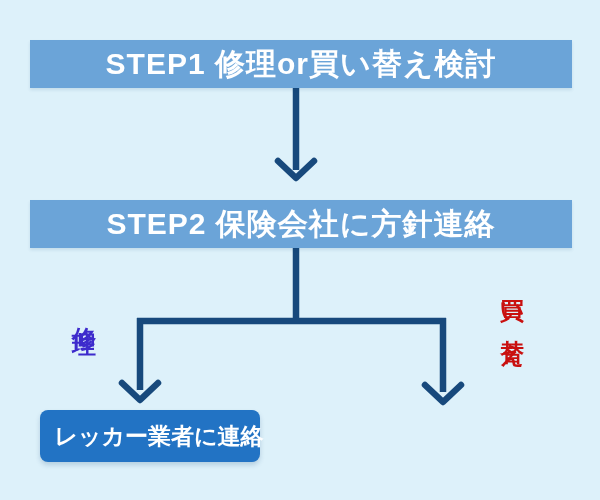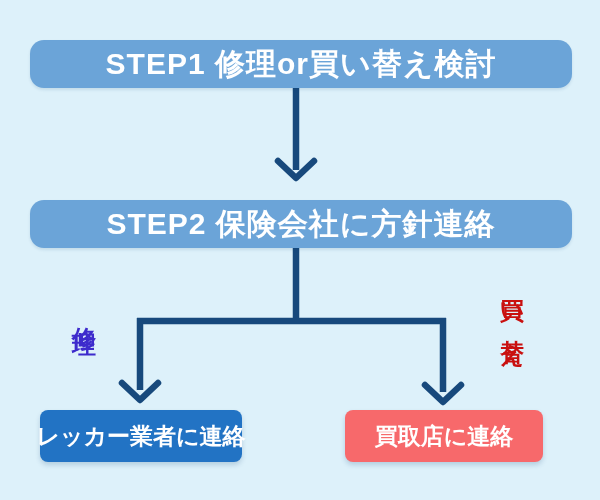--- a/index.html
+++ b/index.html
@@ -13,21 +13,21 @@
     background: #ddf1fa;
     overflow: hidden;
     font-family: "Liberation Sans", "DejaVu Sans", sans-serif;
   }
   .step-box {
     position: absolute;
     left: 30px;
     width: 542px;
     height: 48px;
     background: #6ba4d8;
-    border-radius: 14px;
+    border-radius: 0;
     display: flex;
     align-items: center;
     justify-content: center;
     color: #ffffff;
     font-size: 30px;
     font-weight: bold;
     letter-spacing: 1px;
     box-shadow: 0 2px 3px rgba(20, 70, 120, 0.12);
     white-space: nowrap;
   }
@@ -67,20 +67,21 @@
     top: 410px;
     height: 52px;
     border-radius: 8px;
     display: flex;
     align-items: center;
     justify-content: center;
     color: #ffffff;
     font-weight: bold;
     white-space: nowrap;
     box-shadow: 0 3px 5px rgba(20, 70, 120, 0.2);
+    padding-left: 18px;
   }
   .outcome-box.left {
     left: 40px;
     width: 202px;
     background: #2273c4;
     font-size: 23px;
   }
   .outcome-box.right {
     left: 345px;
     width: 198px;
@@ -110,17 +111,14 @@
   <div class="step-box step2">
     <span>STEP2 保険会社に方針連絡</span>
   </div>
 
   <div class="branch-label repair">修理</div>
   <div class="branch-label replace">買い替え</div>
 
   <div class="outcome-box left">
     <span>レッカー業者に連絡</span>
   </div>
-  <div class="outcome-box right">
-    <span>買取店に連絡</span>
-  </div>
 
 </div>
 
 </body></html>

